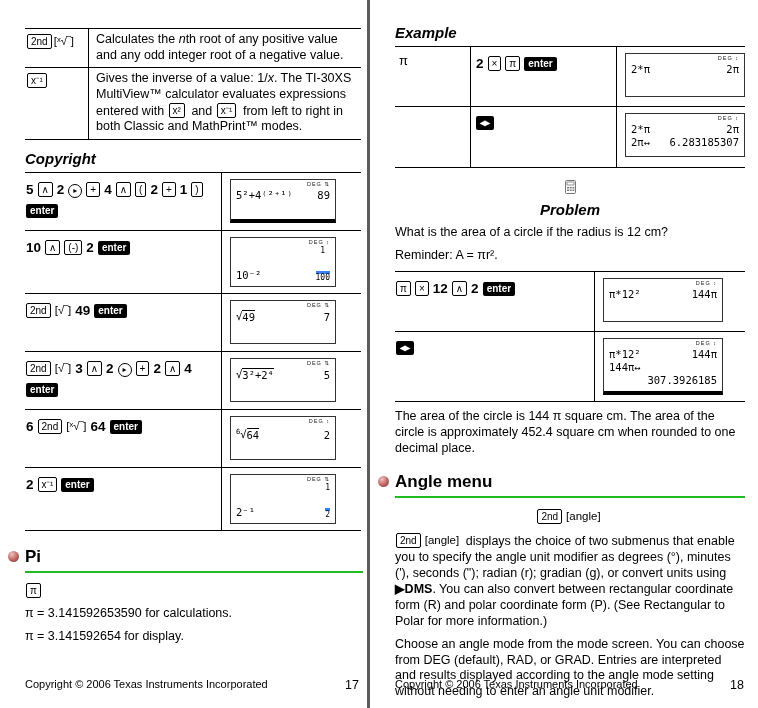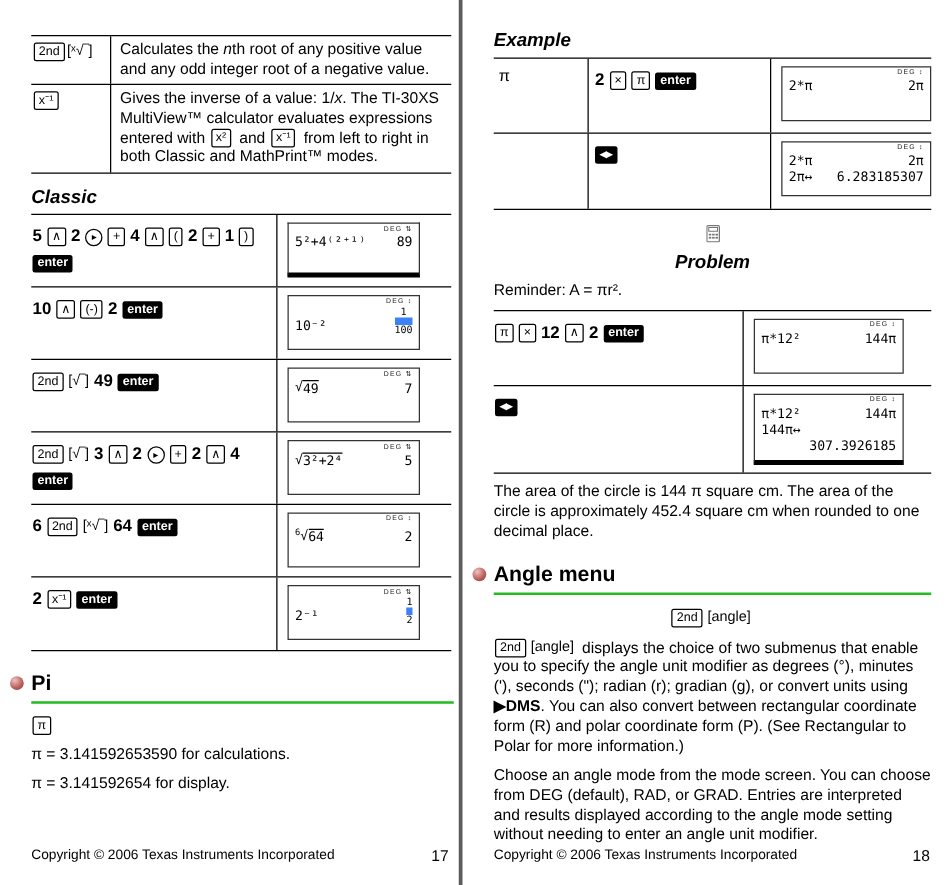--- a/index.html
+++ b/index.html
@@ -60,21 +60,21 @@
   .lcd{width:106px;min-height:44px;border:1.5px solid #333;background:#fff;padding:1px 5px 4px;}
   .ex3-disp .lcd,.pr-disp .lcd{width:120px;}
   .lcd.thick{border-bottom:4px solid #000;}
   .lcd-status{font-size:5.5px;letter-spacing:1px;text-align:right;height:8px;color:#222;}
   .lcd-line{display:flex;justify-content:space-between;align-items:flex-end;
     font-family:"DejaVu Sans Mono",monospace;font-size:10.5px;line-height:13px;}
   .seg-sup{font-size:7px;vertical-align:4px;}
   .seg-sqrt{display:inline-flex;align-items:flex-start;}
   .seg-sqrt .radicand{border-top:1px solid #000;}
   .seg-frac{display:inline-block;text-align:center;font-size:8px;line-height:8px;vertical-align:middle;}
-  .seg-frac .frac-d{border-top:6px solid #3b82f6;display:block;}
+  .seg-frac .frac-d{border-top:3px solid #3b82f6;display:block;margin-top:16px;}
   .seg-frac .frac-n{display:block;}
 
   
   .pi-key-line{margin:10px 0 8px;}
   .angle-keys{text-align:center;margin:11px 0 9px;}
   .footer{position:absolute;bottom:16px;left:25px;display:flex;justify-content:space-between;font-size:11px;}
   .page-left .footer{right:8px;}
   .page-right .footer{right:14px;}
   .footer .pgnum{font-size:12.5px;}
   .calc-icon{flex:none;}
@@ -89,21 +89,21 @@
         <div class="kt-row">
           <div class="kt-keys"><span class="key key-box">2nd</span><span class="key key-brk">[ˣ√‾]</span></div>
           <div class="kt-desc"><span class="tk-txt">Calculates the </span><span class="tk-i">n</span><span class="tk-txt">th root of any positive value and any odd integer root of a negative value.</span></div>
         </div>
         <div class="kt-row">
           <div class="kt-keys"><span class="key key-box">x⁻¹</span></div>
           <div class="kt-desc"><span class="tk-txt">Gives the inverse of a value: 1/</span><span class="tk-i">x</span><span class="tk-txt">. The TI-30XS MultiView™ calculator evaluates expressions entered with </span><span class="key key-box">x²</span><span class="tk-txt"> and </span><span class="key key-box">x⁻¹</span><span class="tk-txt"> from left to right in both Classic and MathPrint™ modes.</span></div>
         </div>
       </div>
 
-    <div class="h-run">Classic</div>
+    <div class="h-run">Copyright</div>
     <div class="exl" id="exTableL">
         <div class="exl-row">
           <div class="exl-seq"><span class="tk-n">5</span><span class="key key-box">∧</span><span class="tk-n">2</span><span class="key key-circ">▸</span><span class="key key-box">+</span><span class="tk-n">4</span><span class="key key-box">∧</span><span class="key key-box">(</span><span class="tk-n">2</span><span class="key key-box">+</span><span class="tk-n">1</span><span class="key key-box">)</span><span class="key key-dark">enter</span></div>
           <div class="exl-disp">
             <div class="lcd thick">
               <div class="lcd-status">DEG ⇅</div>
               <div class="lcd-line">
                 <span class="lcd-left"><span class="seg">5²+4⁽²⁺¹⁾</span></span>
                 <span class="lcd-right"><span class="seg">89</span></span>
               </div>
@@ -240,20 +240,21 @@
         <rect x="2" y="2" width="7" height="3" fill="none" stroke="#777" stroke-width="0.8"></rect>
         <rect x="2" y="7" width="2" height="1.4" fill="#777"></rect>
           <rect x="4.7" y="7" width="2" height="1.4" fill="#777"></rect>
           <rect x="7.4" y="7" width="2" height="1.4" fill="#777"></rect>
         <rect x="2" y="9.5" width="2" height="1.4" fill="#777"></rect>
           <rect x="4.7" y="9.5" width="2" height="1.4" fill="#777"></rect>
           <rect x="7.4" y="9.5" width="2" height="1.4" fill="#777"></rect>
       </svg>
       <span>Problem</span>
     </div>
+    <p>What is the area of a circle if the radius is 12 cm?</p>
     <p>Reminder: A = πr².</p>
 
     <div class="prt" id="prTable">
         <div class="prt-row">
           <div class="prt-seq"><span class="key key-box">π</span><span class="key key-box">×</span><span class="tk-n">12</span><span class="key key-box">∧</span><span class="tk-n">2</span><span class="key key-dark">enter</span></div>
           <div class="pr-disp">
             <div class="lcd">
               <div class="lcd-status">DEG ↕</div>
               <div class="lcd-line">
                 <span class="lcd-left"><span class="seg">π*12²</span></span>

